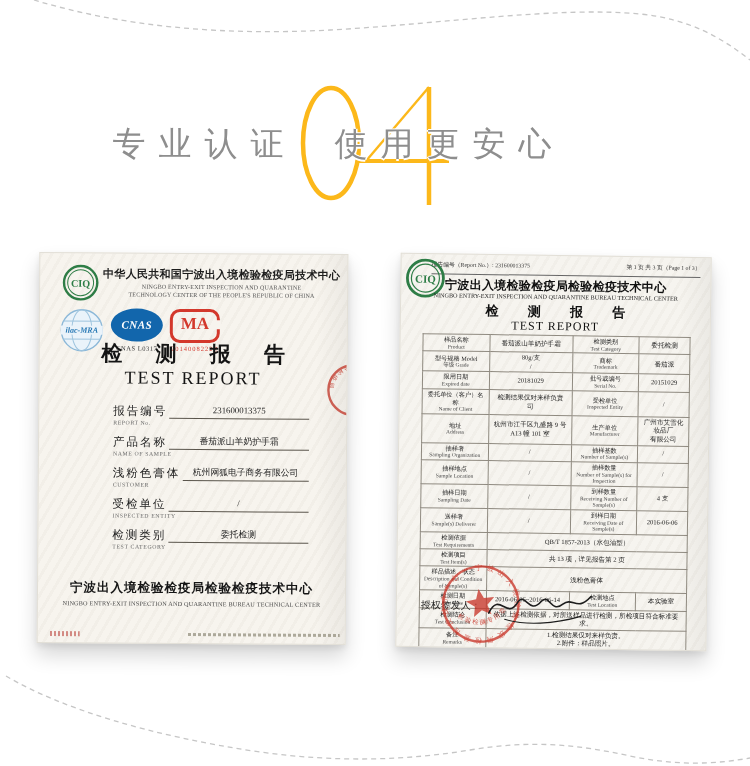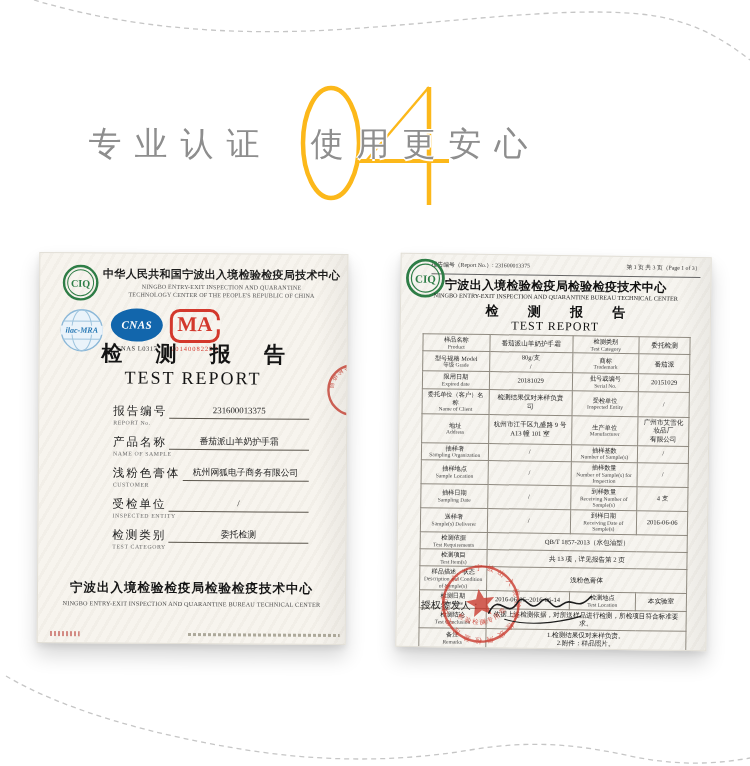--- a/index.html
+++ b/index.html
@@ -8,21 +8,21 @@
   svg{display:block;}
 
   
   .wave-top{position:absolute;left:0;top:0;}
   .wave-bottom{position:absolute;left:0;top:674px;}
 
   
   .num04{position:absolute;left:0;top:0;}
   .header-title{position:absolute;left:0;top:122px;width:629px;text-align:center;
     font-size:33px;letter-spacing:13px;color:#8e8e8e;
-    text-shadow:1.5px 0 0 #fff,-1.5px 0 0 #fff,0 1.5px 0 #fff,0 -1.5px 0 #fff;}
+    text-shadow:1.5px 0 0 #fff,-1.5px 0 0 #fff,0 1.5px 0 #fff,0 -1.5px 0 #fff;padding-left:24px;}
   .header-title .part2{margin-left:16px;}
 
   
   .paper{position:absolute;overflow:hidden;border:1px solid #e2dfd7;
     box-shadow:0 12px 20px rgba(0,0,0,.16),0 3px 6px rgba(0,0,0,.08);}
   .paper-left{left:38px;top:253px;width:307px;height:389px;background:#f7f4ee;transform:rotate(.4deg);}
   .paper-right{left:398px;top:255px;width:309px;height:392px;background:#f6f4ef;transform:rotate(.8deg);}
   .texture{position:absolute;inset:0;
     background:
       linear-gradient(to right,rgba(0,0,0,0) 90%,rgba(0,0,0,.045)),
@@ -34,21 +34,21 @@
   .lc-ciq{position:absolute;left:22px;top:11px;width:37px;height:37px;}
   .lc-titles{position:absolute;left:60px;right:4px;top:13px;text-align:center;}
   .lc-org-cn{font-weight:bold;font-size:11px;color:#1d1d1d;letter-spacing:.3px;}
   .lc-org-en{font-size:6px;color:#555;margin-top:2px;letter-spacing:.2px;}
   .lc-logos{position:absolute;left:20px;top:55px;display:flex;align-items:flex-start;gap:7px;}
   .cnas-block,.cma-block{text-align:center;}
   .cnas-oval{width:52px;height:33px;border-radius:50%;background:#1266ac;color:#fff;
     font-style:italic;font-weight:bold;font-size:11px;line-height:33px;letter-spacing:.5px;}
   .cnas-code{font-size:6.5px;color:#333;margin-top:3px;letter-spacing:.5px;}
   .cma-mark{position:relative;width:44px;height:28px;border:3px solid #d3382c;border-radius:10px;
-    color:#d3382c;font-weight:bold;font-size:21px;line-height:24px;text-align:center;font-family:Liberation Serif, serif;}
+    color:#d3382c;font-weight:bold;font-size:17px;line-height:24px;text-align:center;font-family:Liberation Serif, serif;}
   .cma-notch{position:absolute;right:-4px;top:8px;width:6px;height:9px;background:#f7f4ee;}
   .cma-code{font-size:6.5px;color:#d3382c;margin-top:2px;letter-spacing:1px;}
   .lc-title-cn{position:absolute;top:86px;left:0;right:0;text-align:center;font-weight:bold;
     font-size:21px;letter-spacing:14px;padding-left:14px;color:#141414;}
   .lc-title-en{position:absolute;top:114px;left:0;right:0;text-align:center;
     font-size:18px;letter-spacing:2px;color:#141414;}
   .lc-fields{position:absolute;left:74px;top:150px;width:196px;display:flex;flex-direction:column;gap:9px;}
   .lc-frow{display:flex;align-items:flex-end;}
   .lc-flabel{font-size:11.5px;letter-spacing:2px;color:#222;white-space:nowrap;}
   .lc-fline{flex:1;border-bottom:1px solid #5a554c;text-align:center;font-size:8.8px;

